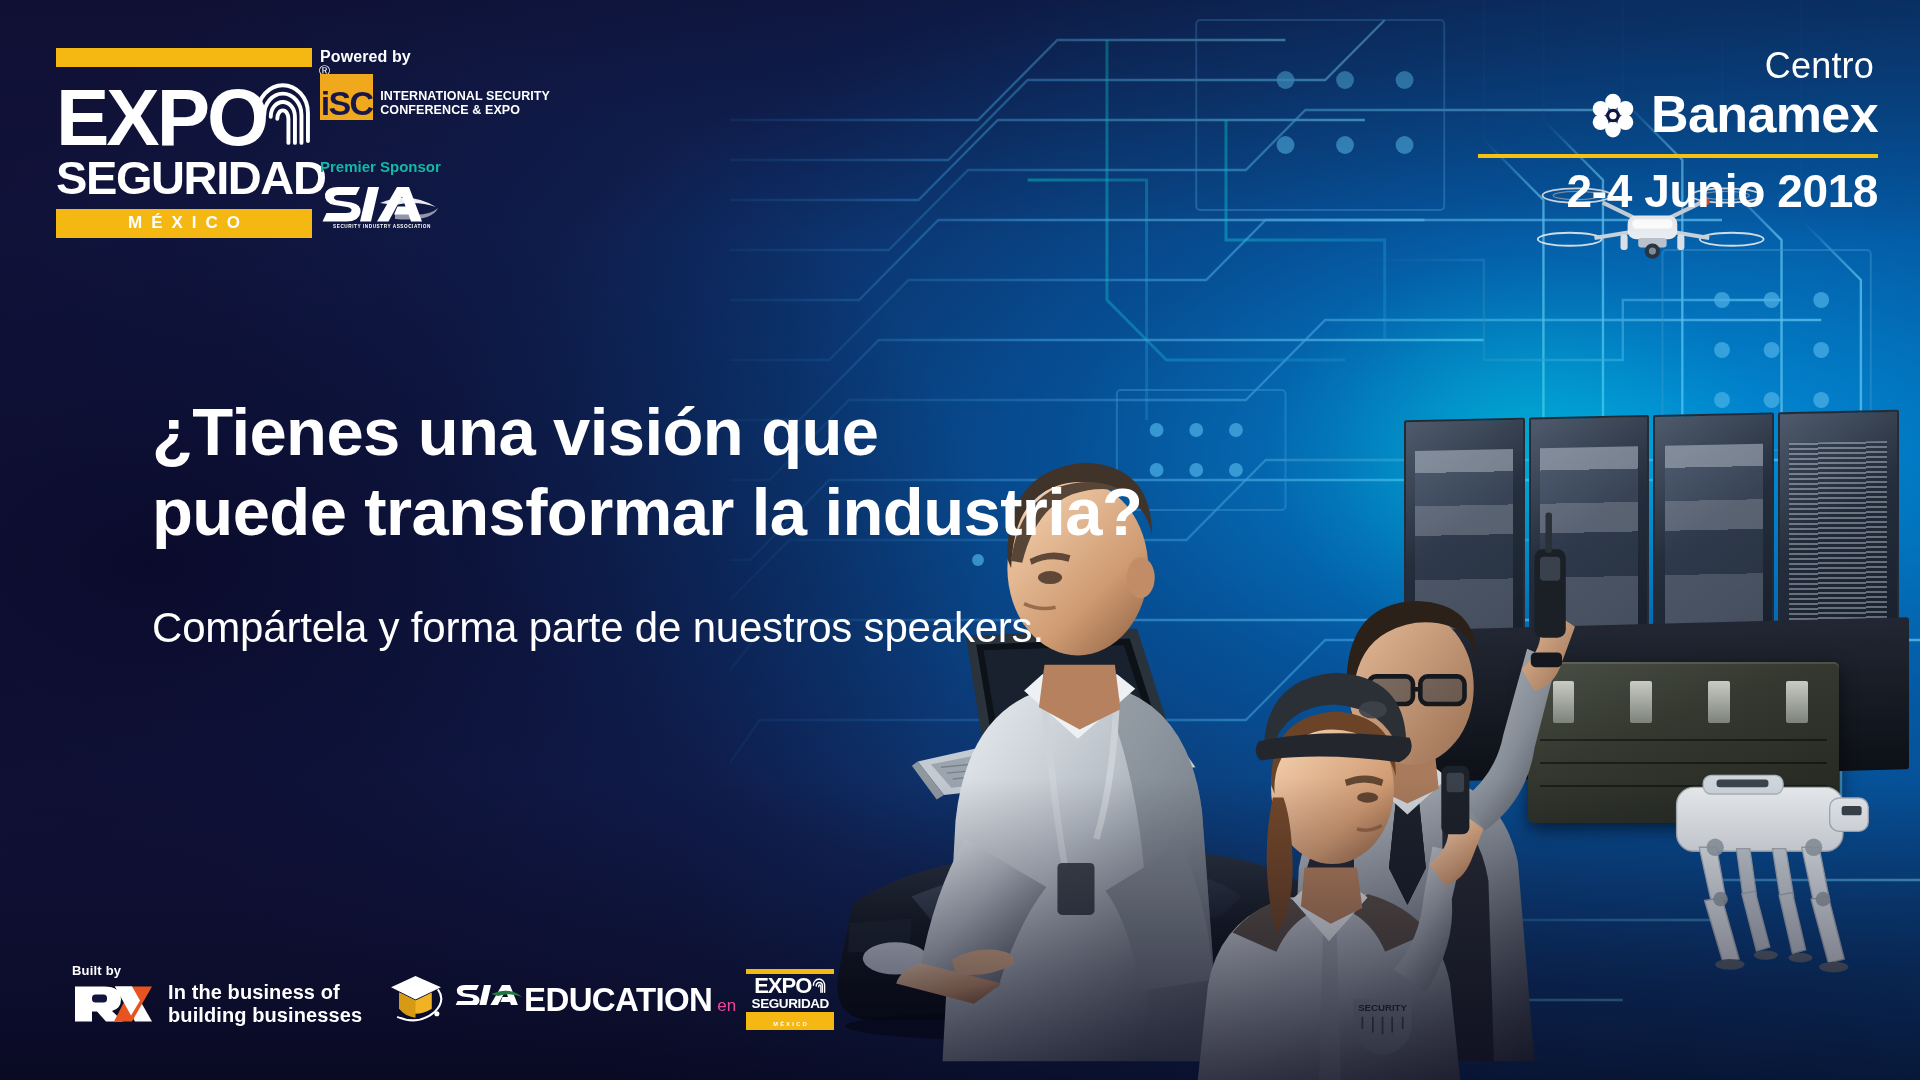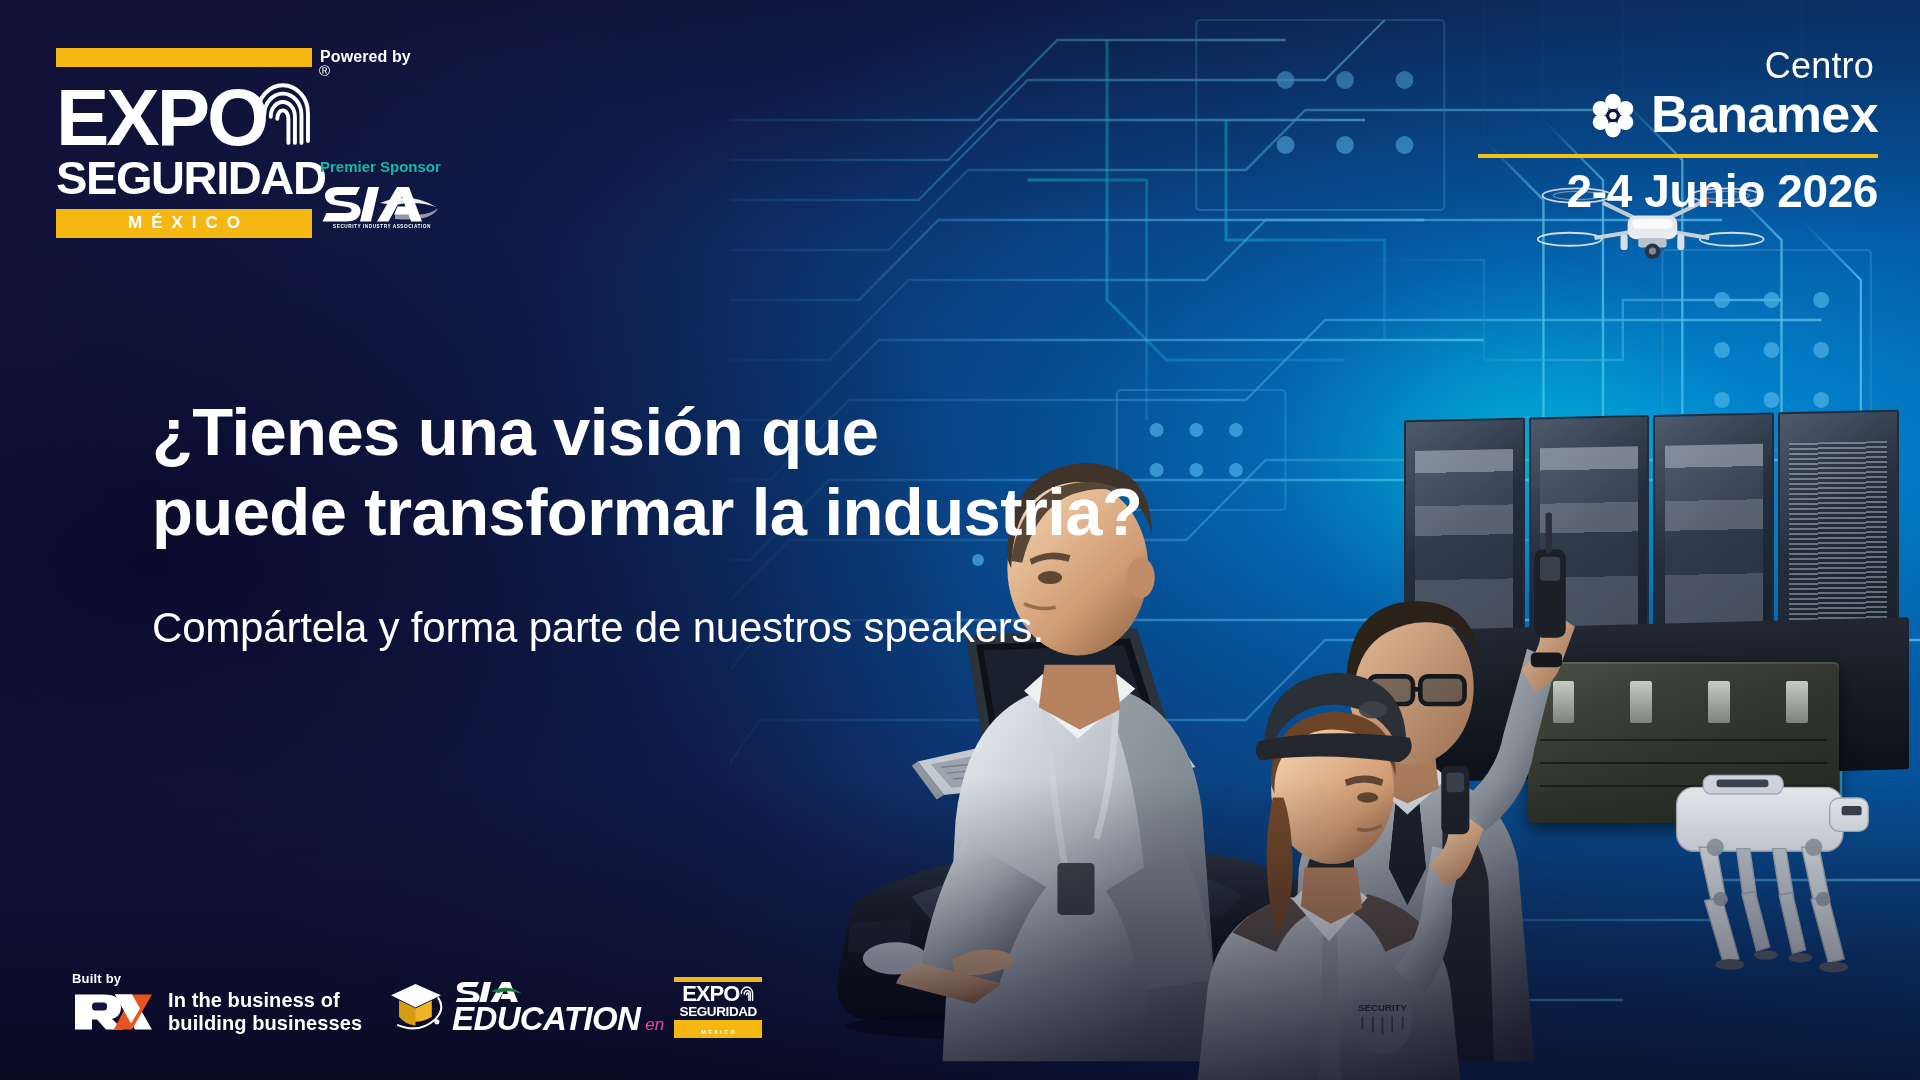--- a/index.html
+++ b/index.html
@@ -192,37 +192,37 @@
     color:#ffffff; font-size:67px; font-weight:700; line-height:1.19;
     letter-spacing:-.6px; white-space:nowrap;
   }
   .subhead {
     position:absolute; left:152px; top:604px;
     color:#ffffff; font-size:42px; font-weight:400; letter-spacing:-.2px;
     white-space:nowrap;
   }
 
   
-  .footer { position:absolute; left:0; bottom:0; width:100%; height:130px;padding-left:18px; }
+  .footer { position:absolute; left:0; bottom:8px; width:100%; height:130px;padding-left:18px; }
 
   .rx-block { position:absolute; left:72px; bottom:44px; }
   .rx-block .built {
     color:#ffffff; font-size:13px; font-weight:700; letter-spacing:.2px; margin-bottom:3px;
   }
   .rx-row { display:flex; align-items:center; gap:16px; }
   .rx-mark { width:80px; height:44px; flex:none; }
   .rx-mark svg { width:100%; height:100%; }
   .rx-tag {
     color:#ffffff; font-size:20px; font-weight:700; line-height:1.18; letter-spacing:.1px;
   }
 
   .edu-block { position:absolute; left:388px; bottom:42px; display:flex; align-items:center; gap:6px; }
   .edu-cap { width:56px; height:54px; flex:none; margin-right:2px; }
   .edu-cap svg { width:100%; height:100%; }
-  .edu-text { display:flex; flex-direction:column;font-style:italic; }
+  .edu-text { display:flex; flex-direction:row; }
   .edu-sia { width:70px; height:22px; margin-left:2px; }
   .edu-sia svg { width:100%; height:100%; }
   .edu-word-row { display:flex; align-items:baseline; gap:5px; }
   .edu-word {
     color:#ffffff; font-size:33px; font-weight:700; letter-spacing:-.6px; line-height:1;
   }
   .edu-en { color:#ec4899; font-size:17px; font-weight:400; line-height:1; }
   .edu-expo {
     width:88px; margin-left:4px; align-self:center;
   }
@@ -647,20 +647,29 @@
       </div>
     </div>
     <div class="seg-word">SEGURIDAD</div>
     <div class="bar-bottom">
       <span>MÉXICO</span>
     </div>
   </div>
 
   <div class="isc-block">
     <div class="kicker">Powered by</div>
+    <div class="isc-lockup">
+      <div class="isc-mark">
+        <span>iSC</span>
+      </div>
+      <div class="isc-words">
+        <span>INTERNATIONAL SECURITY</span>
+        <span>CONFERENCE &amp; EXPO</span>
+      </div>
+    </div>
   </div>
 
   <div class="sia-block">
     <div class="kicker">Premier Sponsor</div>
     <div class="sia-logo">
       <svg viewBox="0 0 240 96">
         <g fill="#ffffff">
           <path d="M10 26 q4 -14 26 -14 h44 l-8 16 h-36 q-8 0 -8 5 q0 5 9 6 l26 4 q20 4 18 20 q-3 18 -28 18 h-48 l8 -17 h40 q9 0 10 -5 q1 -5 -9 -7 l-25 -4 q-21 -4 -19 -22 z"></path>
           <path d="M96 12 h22 l-16 69 h-22 z"></path>
           <path d="M154 12 h24 l26 69 h-22 l-5 -14 h-29 l7 -16 h16 l-7 -20 l-27 50 h-23 z"></path>
@@ -685,21 +694,21 @@
             <circle cx="26" cy="66" r="15"></circle>
             <circle cx="26" cy="40" r="15"></circle>
           </g>
           <circle cx="50" cy="53" r="13" fill="#14153f"></circle>
           <circle cx="50" cy="53" r="7" fill="#ffffff"></circle>
         </svg>
       </div>
       <div class="banamex-word">Banamex</div>
     </div>
     <div class="rule"></div>
-    <div class="dates">2-4 Junio 2026</div>
+    <div class="dates">2-4 Junio 2018</div>
   </div>
 
   <div class="headline">
     <div class="line">¿Tienes una visión que</div>
     <div class="line">puede transformar la industria?</div>
   </div>
   <div class="subhead">Compártela y forma parte de nuestros speakers.</div>
 
   <div class="footer">
 

